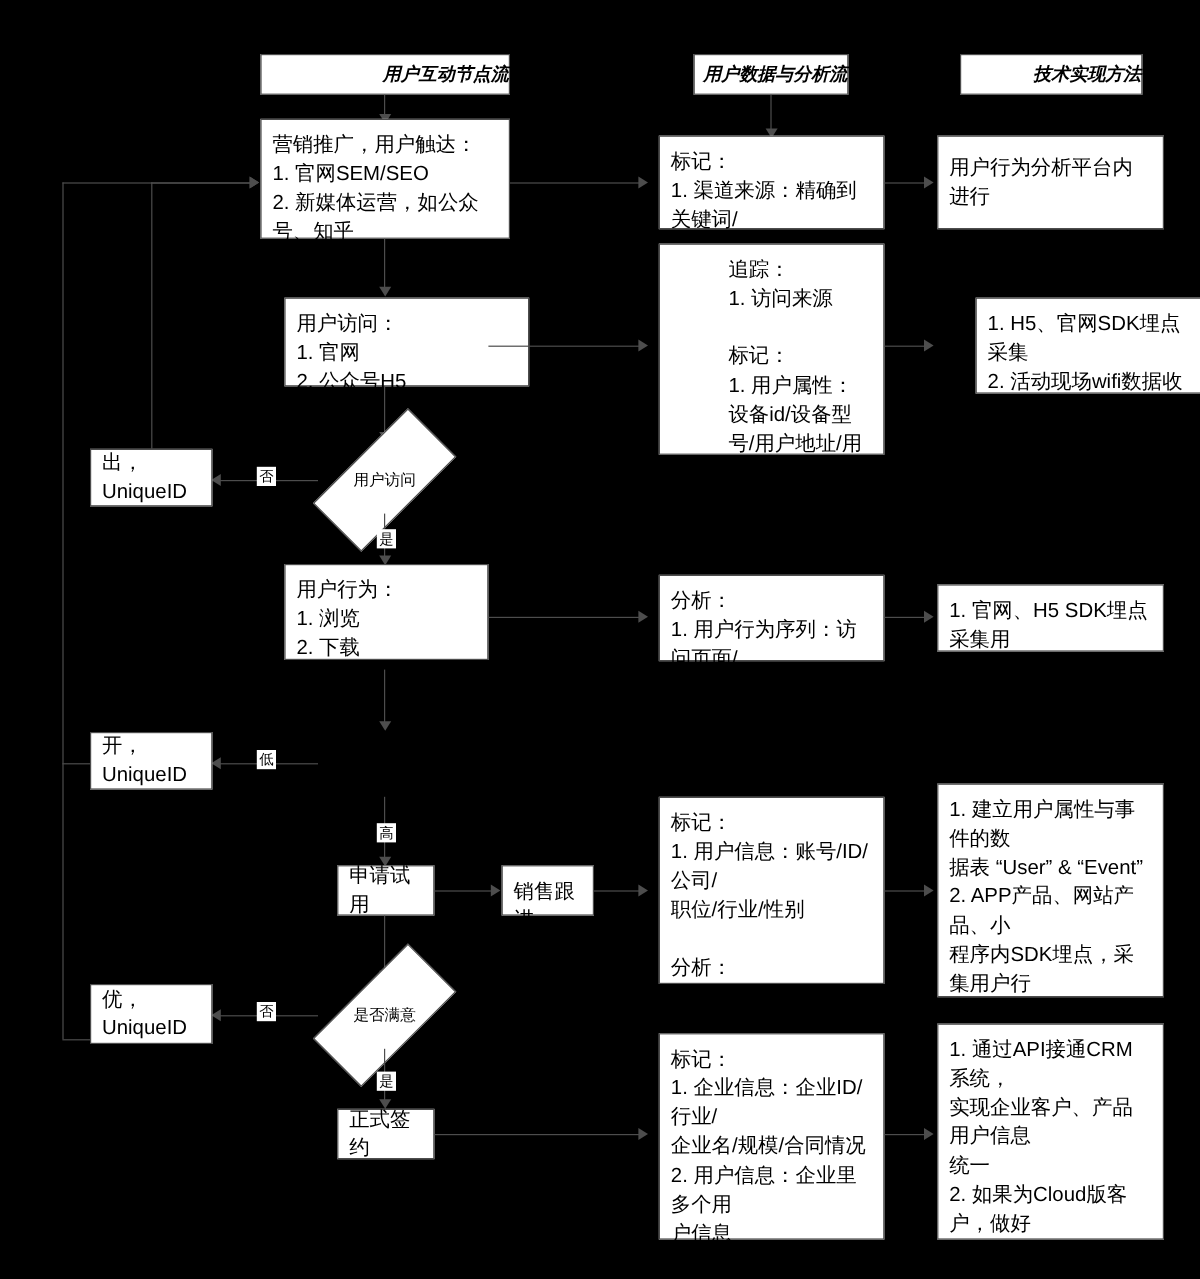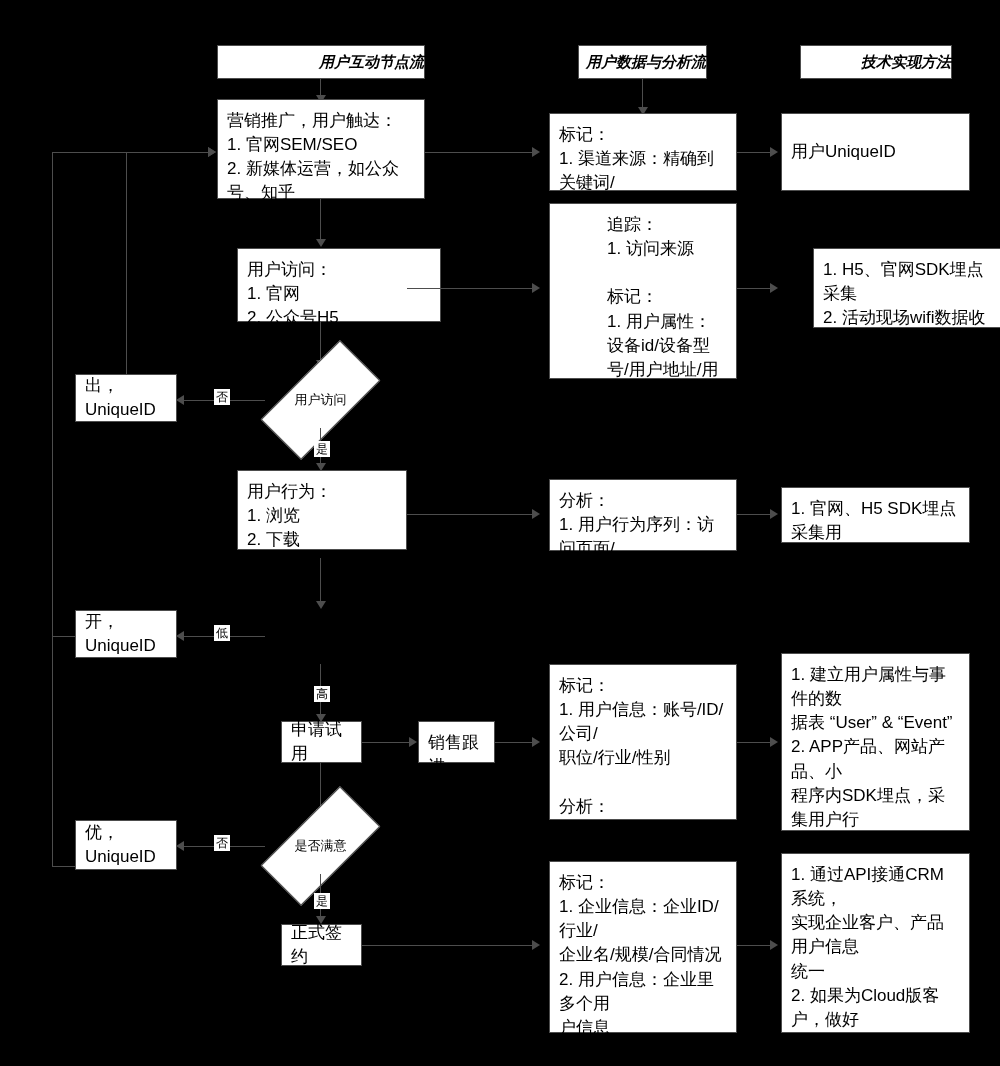--- a/index.html
+++ b/index.html
@@ -314,21 +314,21 @@
 
 分析：
 1. 用户行为：企业里多个用
 户对产品的使用情况</span>
   </div>
 
   <div class="line hline" style="left:737px; top:152px; width:36px;"></div>
   <div class="arrow right" style="left:770px; top:147px;"></div>
 
   <div class="node" style="left:781px; top:113px; width:189px; height:78px;">
-    <span class="txt">用户UniqueID</span>
+    <span class="txt">用户行为分析平台内进行</span>
   </div>
 
   <div class="line hline" style="left:737px; top:288px; width:36px;"></div>
   <div class="arrow right" style="left:770px; top:283px;"></div>
 
   <div class="node top-align" style="left:781px; top:248px; width:189px; height:80px;margin-left:32px;">
     <span class="txt">1. H5、官网SDK埋点采集
 2. 活动现场wifi数据收集
 3. 通过设备号、ip等对应出
 UniqueID</span>

